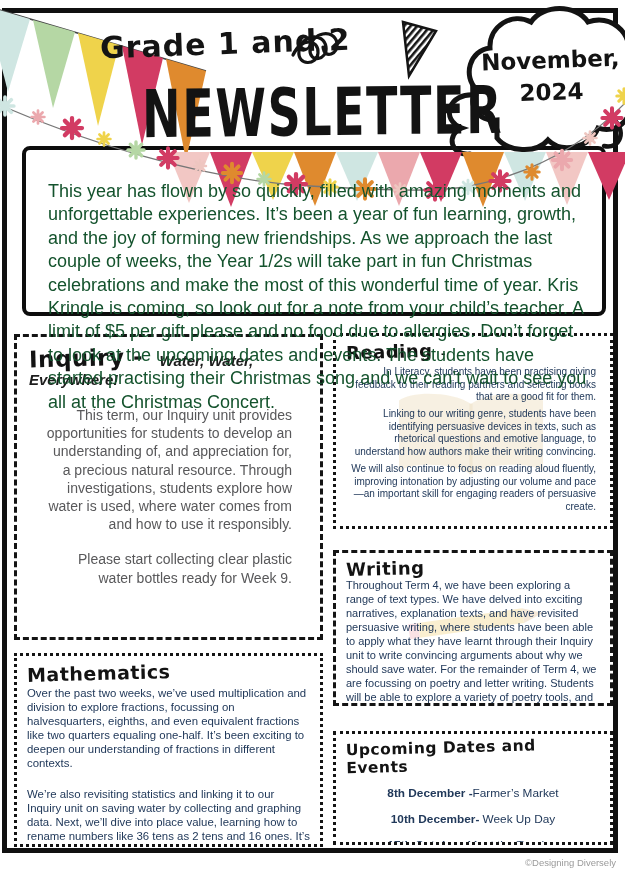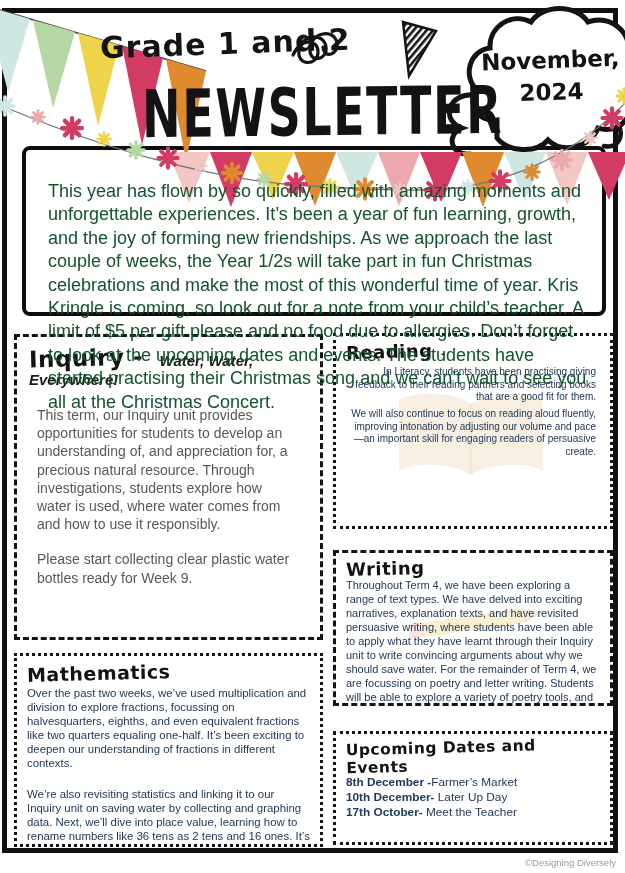--- a/index.html
+++ b/index.html
@@ -23,32 +23,32 @@
   .box{position:absolute;box-sizing:border-box;overflow:hidden;background:transparent;}
   .box.inquiry{left:14px;top:334px;width:309px;height:306px;border:3px dashed #141414;padding:8px 12px;}
   .box.math{left:14px;top:653px;width:309px;height:194px;border:3px dotted #141414;padding:6px 10px;}
   .box.reading{left:333px;top:333px;width:280px;height:196px;border:3px dotted #141414;padding:5px 10px;}
   .box.writing{left:333px;top:550px;width:280px;height:156px;border:3px dashed #141414;padding:5px 10px;}
   .box.dates{left:333px;top:731px;width:280px;height:114px;border:3px dotted #141414;padding:4px 10px;}
   .hand{display:inline-block;font-family:"DejaVu Sans",sans-serif;font-weight:700;
         color:#131313;letter-spacing:.5px;transform:rotate(-1.5deg);}
   .inquiry .hand{font-size:23px;}
   .inquiry .subtitle{font-size:15px;font-weight:700;font-style:italic;color:#1c1c1c;margin-left:12px;}
-  .inquiry p{color:#58585a;font-size:14px;line-height:1.3;margin:8px;}
+  .inquiry p{color:#58585a;font-size:14px;line-height:1.3;margin:16px;text-align:right;}
   .inquiry .sp{margin-top:17px;}
   .math .hand{font-size:19px;}
   .math p{color:#21395a;font-size:11.4px;line-height:1.22;margin:3px 0 0;}
   .math .sp{margin-top:18px;}
   .reading .hand{font-size:18px;}
   .reading .head-dash{font-size:13px;font-weight:700;color:#131313;margin-left:4px;}
   .reading p{position:relative;z-index:2;color:#21395a;font-size:10px;line-height:1.27;margin:4px;text-align:right;}
   .writing .hand{font-size:18px;}
   .writing p{position:relative;z-index:2;color:#21395a;font-size:11px;line-height:1.27;margin:0;}
   .dates .hand{font-size:15.5px;}
-  .event{color:#21395a;font-size:11.8px;margin-top:1px;line-height:1.2;}
+  .event{color:#21395a;font-size:11.8px;margin-top:12px;line-height:1.2;text-align:center;}
   .event .d{font-weight:700;}
   .credit{position:absolute;right:9px;top:857px;font-size:9.5px;color:#9a9a9a;z-index:3;}
   .wm{position:absolute;z-index:1;}
   .wm-book{left:55px;top:55px;width:160px;opacity:.5;}
   .wm-pencil{left:60px;top:55px;width:150px;opacity:.4;transform:rotate(-8deg);}
 </style>
 </head>
 <body>
 
 <div class="page">
@@ -155,20 +155,21 @@
   <div class="box reading">
     <svg class="wm wm-book" viewBox="0 0 100 60">
       <path d="M50 8 C38 0 12 0 5 6 L5 50 C14 44 38 45 50 52 C62 45 86 44 95 50 L95 6 C88 0 62 0 50 8 Z" fill="#f1e3c6"></path>
       <line x1="50" y1="8" x2="50" y2="52" stroke="#e6d2a8" stroke-width="2"></line>
     </svg>
     <div>
       <span class="hand">Reading</span>
       <span class="head-dash">-</span>
     </div>
     <p>In Literacy, students have been practising giving feedback to their reading partners and selecting books that are a good fit for them.</p>
+    <p>Linking to our writing genre, students have been identifying persuasive devices in texts, such as rhetorical questions and emotive language, to understand how authors make their writing convincing.</p>
     <p>We will also continue to focus on reading aloud fluently, improving intonation by adjusting our volume and pace—an important skill for engaging readers of persuasive create.</p>
   </div>
 
   <div class="box writing">
     <svg class="wm wm-pencil" viewBox="0 0 120 24">
       <rect x="18" y="6" width="84" height="12" fill="#f5d98c"></rect>
       <polygon points="102,6 118,12 102,18" fill="#e8c8a0"></polygon>
       <rect x="10" y="6" width="8" height="12" fill="#f3b8c0"></rect>
     </svg>
     <div>
@@ -176,21 +177,21 @@
     </div>
     <p>Throughout Term 4, we have been exploring a range of text types. We have delved into exciting narratives, explanation texts, and have revisited persuasive writing, where students have been able to apply what they have learnt through their Inquiry unit to write convincing arguments about why we should save water.  For the remainder of Term 4, we are focussing on poetry and letter writing. Students will be able to explore a variety of poetry tools, and have fun with writing letters towards the end of term.</p>
   </div>
 
   <div class="box dates">
     <span class="hand">Upcoming Dates and Events</span>
     <div class="event">
       <span class="d">8th December -</span><span>Farmer’s Market</span>
     </div>
     <div class="event">
-      <span class="d">10th December-</span><span> Later Up Day</span>
+      <span class="d">10th December-</span><span> Week Up Day</span>
     </div>
     <div class="event">
       <span class="d">17th October-</span><span> Meet the Teacher</span>
     </div>
     
   </div>
 
   <div class="credit">©Designing Diversely</div>
 
 </div>

